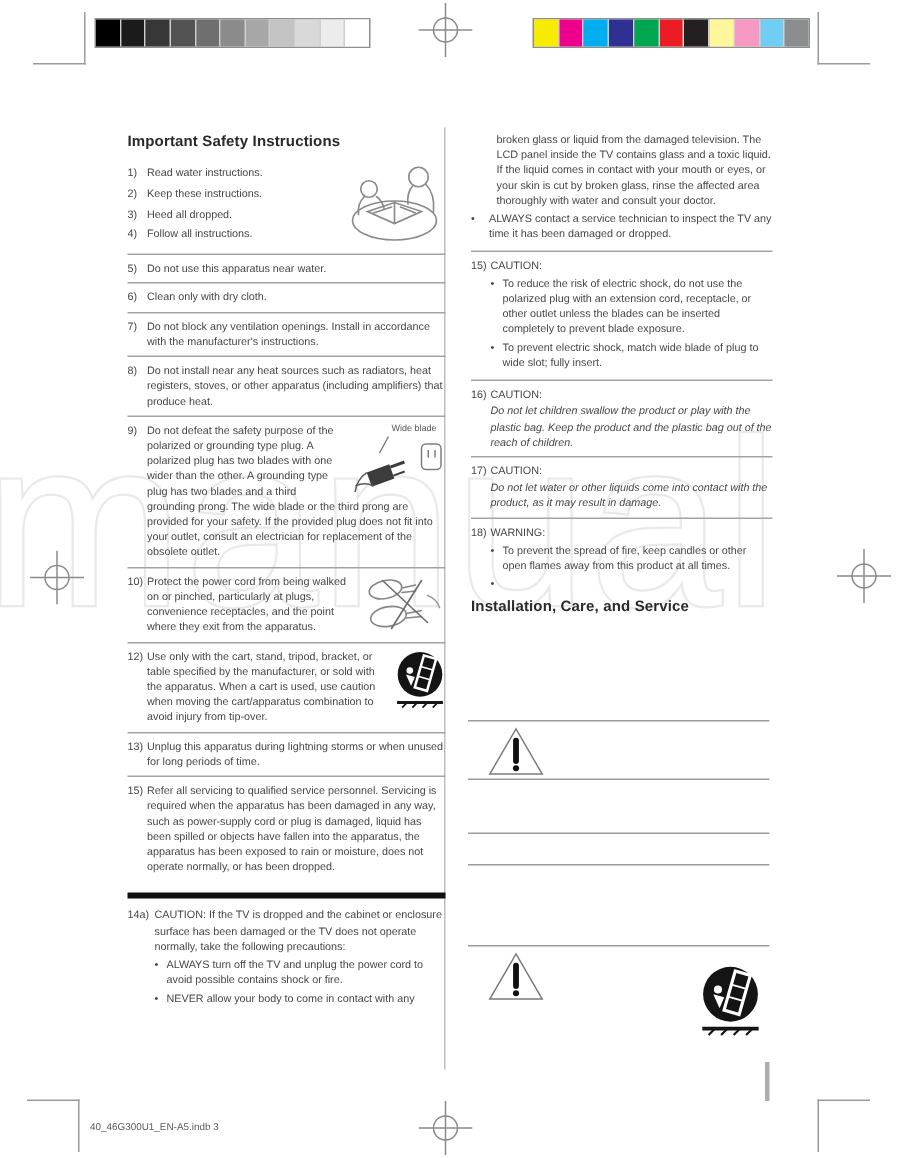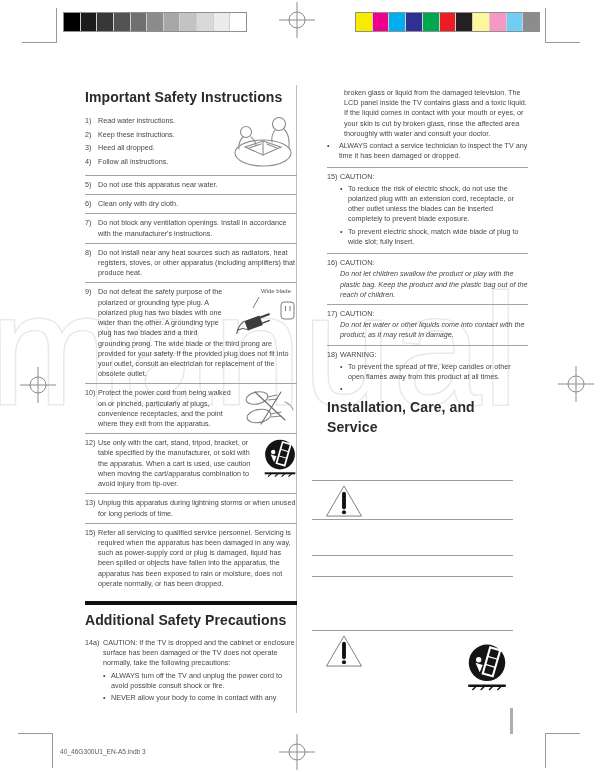--- a/index.html
+++ b/index.html
@@ -14,23 +14,23 @@
   .cross{position:absolute;z-index:1;}
   .mark{position:absolute;background:#9a9a9a;z-index:1;}
   
   #watermark{position:absolute;left:-10px;top:270px;width:640px;z-index:0;
     font-size:158px;line-height:1;letter-spacing:2px;font-weight:400;
     color:#f1f1f1;-webkit-text-stroke:3px #e9e9e9;paint-order:stroke;
     -webkit-text-fill-color:#ffffff;white-space:nowrap;user-select:none;}
   
   .col{position:absolute;top:88px;z-index:2;font-size:7.2px;line-height:1.42;}
   #col-left{left:85px;width:212px;}
-  #col-right{left:327px;width:201px;}
+  #col-right{left:314px;width:201px;}
   #divider{position:absolute;left:296px;top:85px;width:1px;height:628px;background:#bdbdbd;z-index:1;}
-  h1,h2{font-size:14px;font-weight:bold;color:#2a2a2a;margin:0 0 7px 0;letter-spacing:.1px;}
+  h1,h2{font-size:10px;font-weight:bold;color:#2a2a2a;margin:0 0 7px 0;letter-spacing:.1px;}
   .l-item{border-top:1px solid #a3a3a3;padding:4px 0 4px 13px;position:relative;}
   .num{position:absolute;left:0;top:4px;}
   .i-item{padding-left:13px;position:relative;margin:1px 0 3.5px 0;}
   .i-item .num{top:0;}
   .wide-num{padding-left:18px;}
   .sub{padding-left:8px;position:relative;margin:2px 0;}
   .sub .num{top:0;}
   .bar{height:4px;background:#101010;margin:8px 0 6px 0;}
   .fig{float:right;margin:0 0 2px 4px;}
   .fig-reading{width:70px;height:54px;}
@@ -230,28 +230,27 @@
     <div class="l-item">
       <span class="num">13)</span>
       <span>Unplug this apparatus during lightning storms or when unused for long periods of time.</span>
     </div>
     <div class="l-item">
       <span class="num">15)</span>
       <span>Refer all servicing to qualified service personnel. Servicing is required when the apparatus has been damaged in any way, such as power-supply cord or plug is damaged, liquid has been spilled or objects have fallen into the apparatus, the apparatus has been exposed to rain or moisture, does not operate normally, or has been dropped.</span>
     </div>
 
     <div class="bar"></div>
-    <h2>Additional Safety Precautions</h2>
 
     <div class="i-item wide-num">
       <span class="num">14a)</span>
       <span>CAUTION: If the TV is dropped and the cabinet or enclosure surface has been damaged or the TV does not operate normally, take the following precautions:</span>
       <div class="sub">
         <span class="num">•</span>
-        <span>ALWAYS turn off the TV and unplug the power cord to avoid possible consult shock or fire.</span>
+        <span>ALWAYS turn off the TV and unplug the power cord to avoid possible contains shock or fire.</span>
       </div>
       <div class="sub">
         <span class="num">•</span>
         <span>NEVER allow your body to come in contact with any</span>
       </div>
     </div>
   </div>
 
   <div id="col-right" class="col">
     <div class="cont">broken glass or liquid from the damaged television. The LCD panel inside the TV contains glass and a toxic liquid. If the liquid comes in contact with your mouth or eyes, or your skin is cut by broken glass, rinse the affected area thoroughly with water and consult your doctor.</div>

